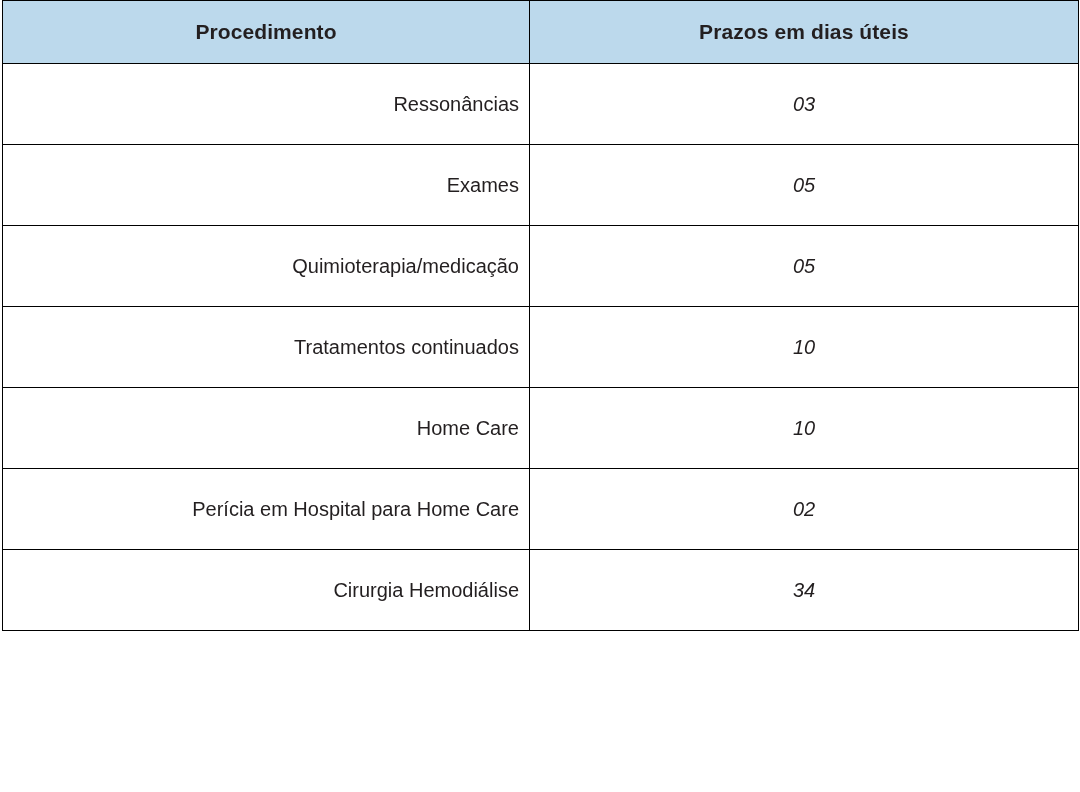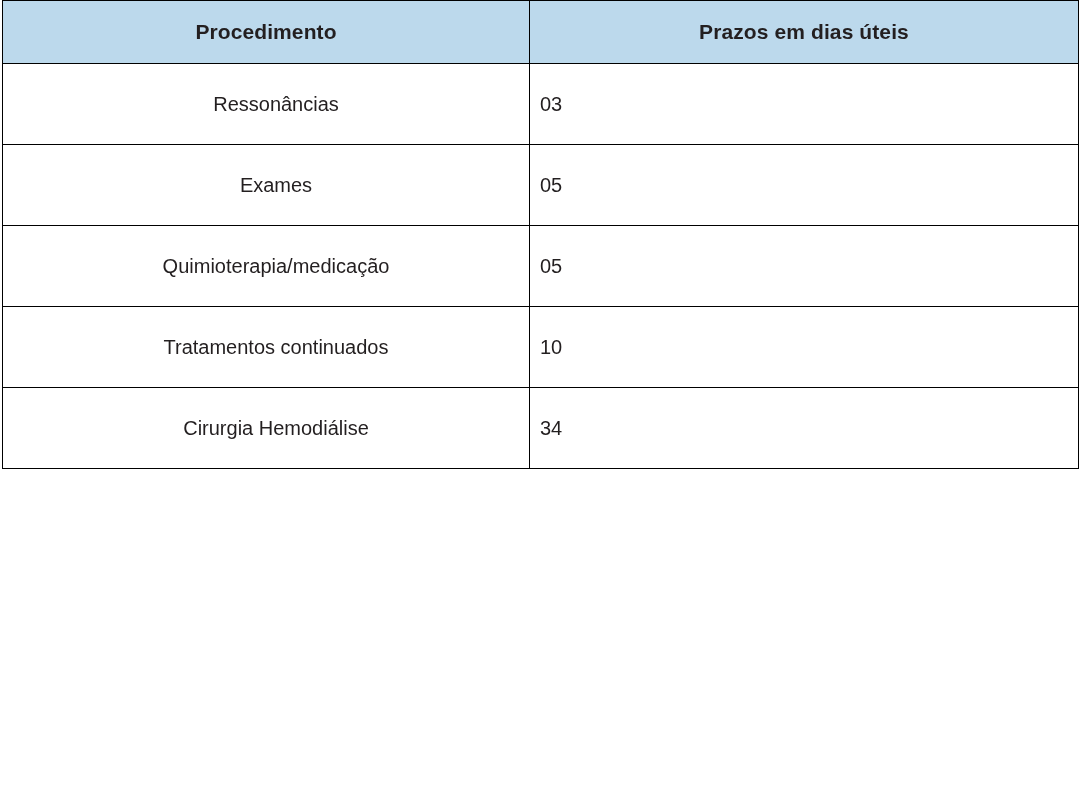--- a/index.html
+++ b/index.html
@@ -40,26 +40,28 @@
     vertical-align: middle;
     padding: 0 10px;
     letter-spacing: 0.1px;
   }
   table.data-table tbody td {
     height: 81px;
     font-size: 20px;
     vertical-align: middle;
   }
   table.data-table tbody td.cell-proc {
-    text-align: center;
+    text-align: right;
     padding-left: 30px;
     padding-right: 10px;
   }
   table.data-table tbody td.cell-days {
+    text-align: center;
     padding: 0 10px;
+    font-style: italic;
   }
 </style>
 </head>
 <body>
 
 <div class="table-wrap">
   <table class="data-table">
     <colgroup>
       <col class="col-proc">
       <col class="col-days">
@@ -81,18 +83,26 @@
       </tr>
       <tr>
         <td class="cell-proc">Quimioterapia/medicação</td>
         <td class="cell-days">05</td>
       </tr>
       <tr>
         <td class="cell-proc">Tratamentos continuados</td>
         <td class="cell-days">10</td>
       </tr>
       <tr>
+        <td class="cell-proc">Home Care</td>
+        <td class="cell-days">10</td>
+      </tr>
+      <tr>
+        <td class="cell-proc">Perícia em Hospital para Home Care</td>
+        <td class="cell-days">02</td>
+      </tr>
+      <tr>
         <td class="cell-proc">Cirurgia Hemodiálise</td>
         <td class="cell-days">34</td>
       </tr>
     </tbody>
   </table>
 </div>
 
 </body></html>

